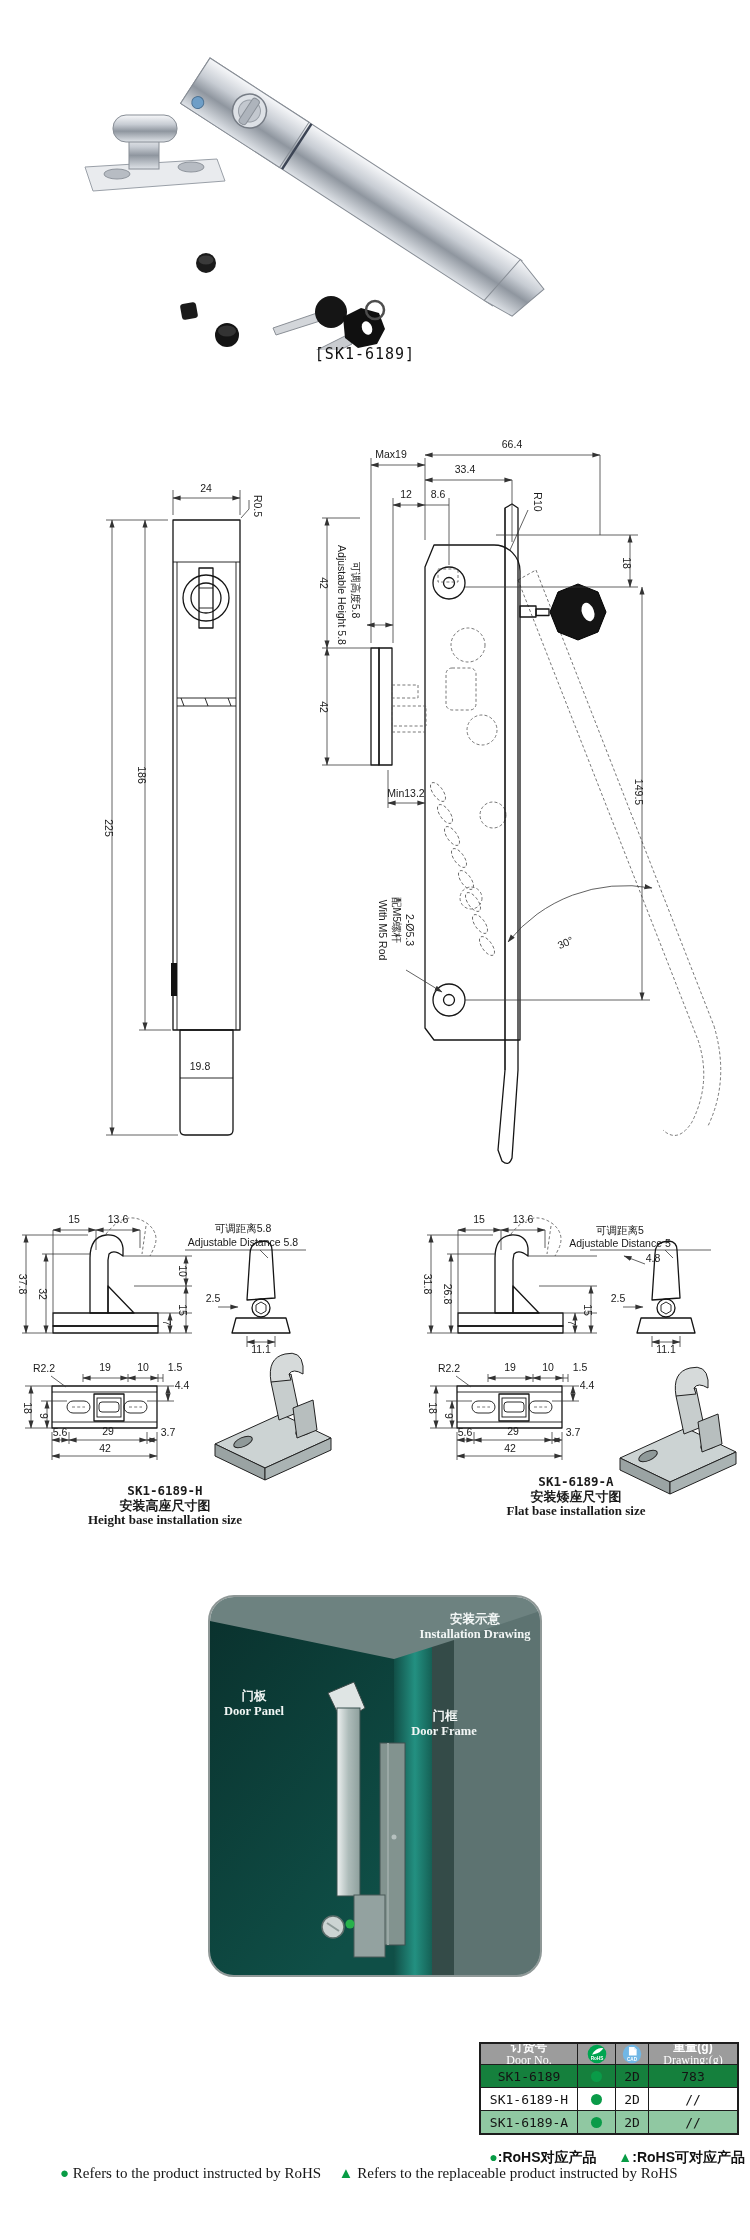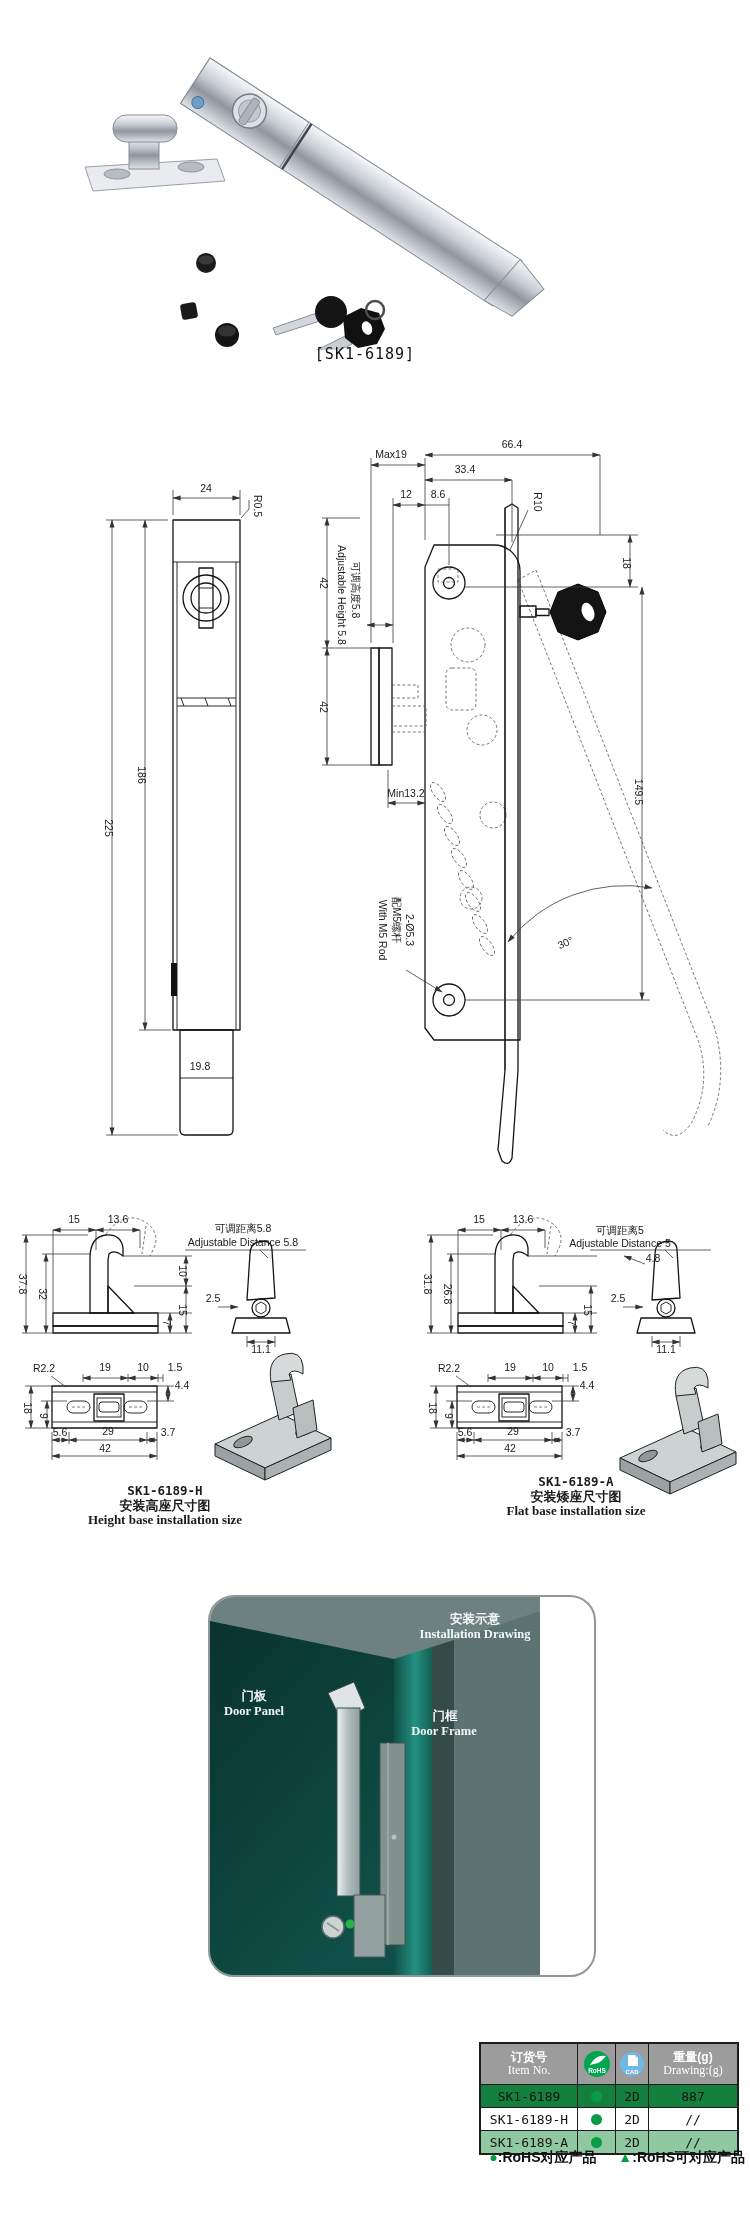--- a/index.html
+++ b/index.html
@@ -19,21 +19,21 @@
   .wt-cn{font:bold 12.5px "Liberation Sans","DejaVu Sans",sans-serif;}
   .wt-en{font:bold 12.5px "Liberation Serif","DejaVu Serif",serif;}
   .photo-caption{font:15px "DejaVu Sans Mono","Liberation Mono",monospace;letter-spacing:1px;
                  color:#111;text-align:center;}
   
   .order-table{border:2px solid #1d1d1d;width:256px;}
   .otr{display:grid;grid-template-columns:96px 38px 33px 89px;}
   .otc{border-left:1.5px solid #1d1d1d;display:flex;flex-direction:column;align-items:center;
        justify-content:center;overflow:hidden;}
   .otc:first-child{border-left:none;}
-  .ohead{height:40px;background:#9c9c9c;}
+  .ohead{height:20px;background:#9c9c9c;}
   .ohead .otc{color:#fff;}
   .orow{height:22px;border-top:1.5px solid #1d1d1d;}
   .orow .otc{font:13px "DejaVu Sans Mono","Liberation Mono",monospace;color:#141414;}
   .hl-cn{font:bold 12px "Liberation Sans","DejaVu Sans",sans-serif;line-height:13px;}
   .hl-en{font:12px "Liberation Serif","DejaVu Serif",serif;line-height:13px;}
   .dot{width:11px;height:11px;border-radius:50%;background:#0a9b48;}
   .f1{font:bold 14px "Liberation Sans","DejaVu Sans",sans-serif;color:#111;}
   .f2{font:15px "Liberation Serif","DejaVu Serif",serif;color:#161616;}
   .green{color:#089c45;}
 </style>
@@ -391,21 +391,21 @@
       <text class="dt" x="455" y="246">5.6</text>
       <text class="dt" x="503" y="245">29</text>
       <text class="dt" x="563" y="246">3.7</text>
       <text class="dt" x="500" y="262">42</text>
       <text class="dtb" x="566" y="296">SK1-6189-A</text>
       <text class="cap-cn" x="566" y="311">安装矮座尺寸图</text>
       <text class="cap-en" x="566" y="325">Flat base installation size</text>
     </g>
   </svg>
 
-  <div class="abs" style="left:208px;top:1595px;width:388px;height:382px;border-radius:26px;overflow:hidden;border:2px solid #8f9897;box-sizing:border-box;">
+  <div class="abs" style="left:208px;top:1595px;width:334px;height:382px;border-radius:26px;overflow:hidden;border:2px solid #8f9897;box-sizing:border-box;">
     <svg width="330" height="378" viewBox="0 0 330 378">
       <defs>
         <linearGradient id="gpanel" x1="0" y1="0" x2="0.6" y2="1">
           <stop offset="0" stop-color="#0a322e"></stop>
             <stop offset="1" stop-color="#0f4f47"></stop>
         </linearGradient>
         <linearGradient id="greveal" x1="0" y1="0" x2="1" y2="0">
           <stop offset="0" stop-color="#114f47"></stop>
             <stop offset="0.55" stop-color="#239081"></stop>
             <stop offset="1" stop-color="#156055"></stop>
@@ -439,21 +439,21 @@
       <text class="wt wt-en" x="44" y="118">Door Panel</text>
       <text class="wt wt-cn" x="235" y="123">门框</text>
       <text class="wt wt-en" x="234" y="138">Door Frame</text>
     </svg>
   </div>
 
   <div class="abs order-table" style="left:479px;top:2042px;">
     <div class="otr ohead">
       <div class="otc">
         <span class="hl-cn">订货号</span>
-        <span class="hl-en">Item No.</span>
+        <span class="hl-en">Door No.</span>
       </div>
       <div class="otc">
         <svg width="28" height="28" viewBox="-14 -14 28 28">
           <circle r="13" fill="#00a550"></circle>
           <path d="M-7,1 Q-1,-10 9,-8 Q4,-1 -3,0 Z" fill="#fff"></path>
           <text y="9" text-anchor="middle" style="font:bold 6.5px 'Liberation Sans',sans-serif;fill:#fff;">RoHS</text>
         </svg>
       </div>
       <div class="otc">
         <svg width="26" height="26" viewBox="-13 -13 26 26">
@@ -467,21 +467,21 @@
         <span class="hl-cn">重量(g)</span>
         <span class="hl-en">Drawing:(g)</span>
       </div>
     </div>
     <div class="otr orow" style="background:#15803d;">
       <div class="otc">SK1-6189</div>
       <div class="otc">
           <span class="dot"></span>
         </div>
       <div class="otc">2D</div>
-      <div class="otc">887</div>
+      <div class="otc">783</div>
     </div>
     <div class="otr orow" style="background:#ffffff;">
       <div class="otc">SK1-6189-H</div>
       <div class="otc">
           <span class="dot"></span>
         </div>
       <div class="otc">2D</div>
       <div class="otc">//</div>
     </div>
     <div class="otr orow" style="background:#90c8a2;">
@@ -492,14 +492,21 @@
       <div class="otc">2D</div>
       <div class="otc">//</div>
     </div>
   </div>
 
   <div class="abs f1" style="right:5px;top:2149px;">
     <span class="green">●</span><span>:RoHS对应产品</span>
     <span style="display:inline-block;width:14px;"></span>
     <span class="green">▲</span><span>:RoHS可对应产品</span>
   </div>
+  <div class="abs f2" style="left:60px;top:2165px;white-space:nowrap;">
+    <span class="green">●</span>
+    <span>Refers to the product instructed by RoHS</span>
+    <span style="display:inline-block;width:10px;"></span>
+    <span class="green">▲</span>
+    <span>Refers to the replaceable product instructed by RoHS</span>
+  </div>
 
 </div>
 
 </body></html>

